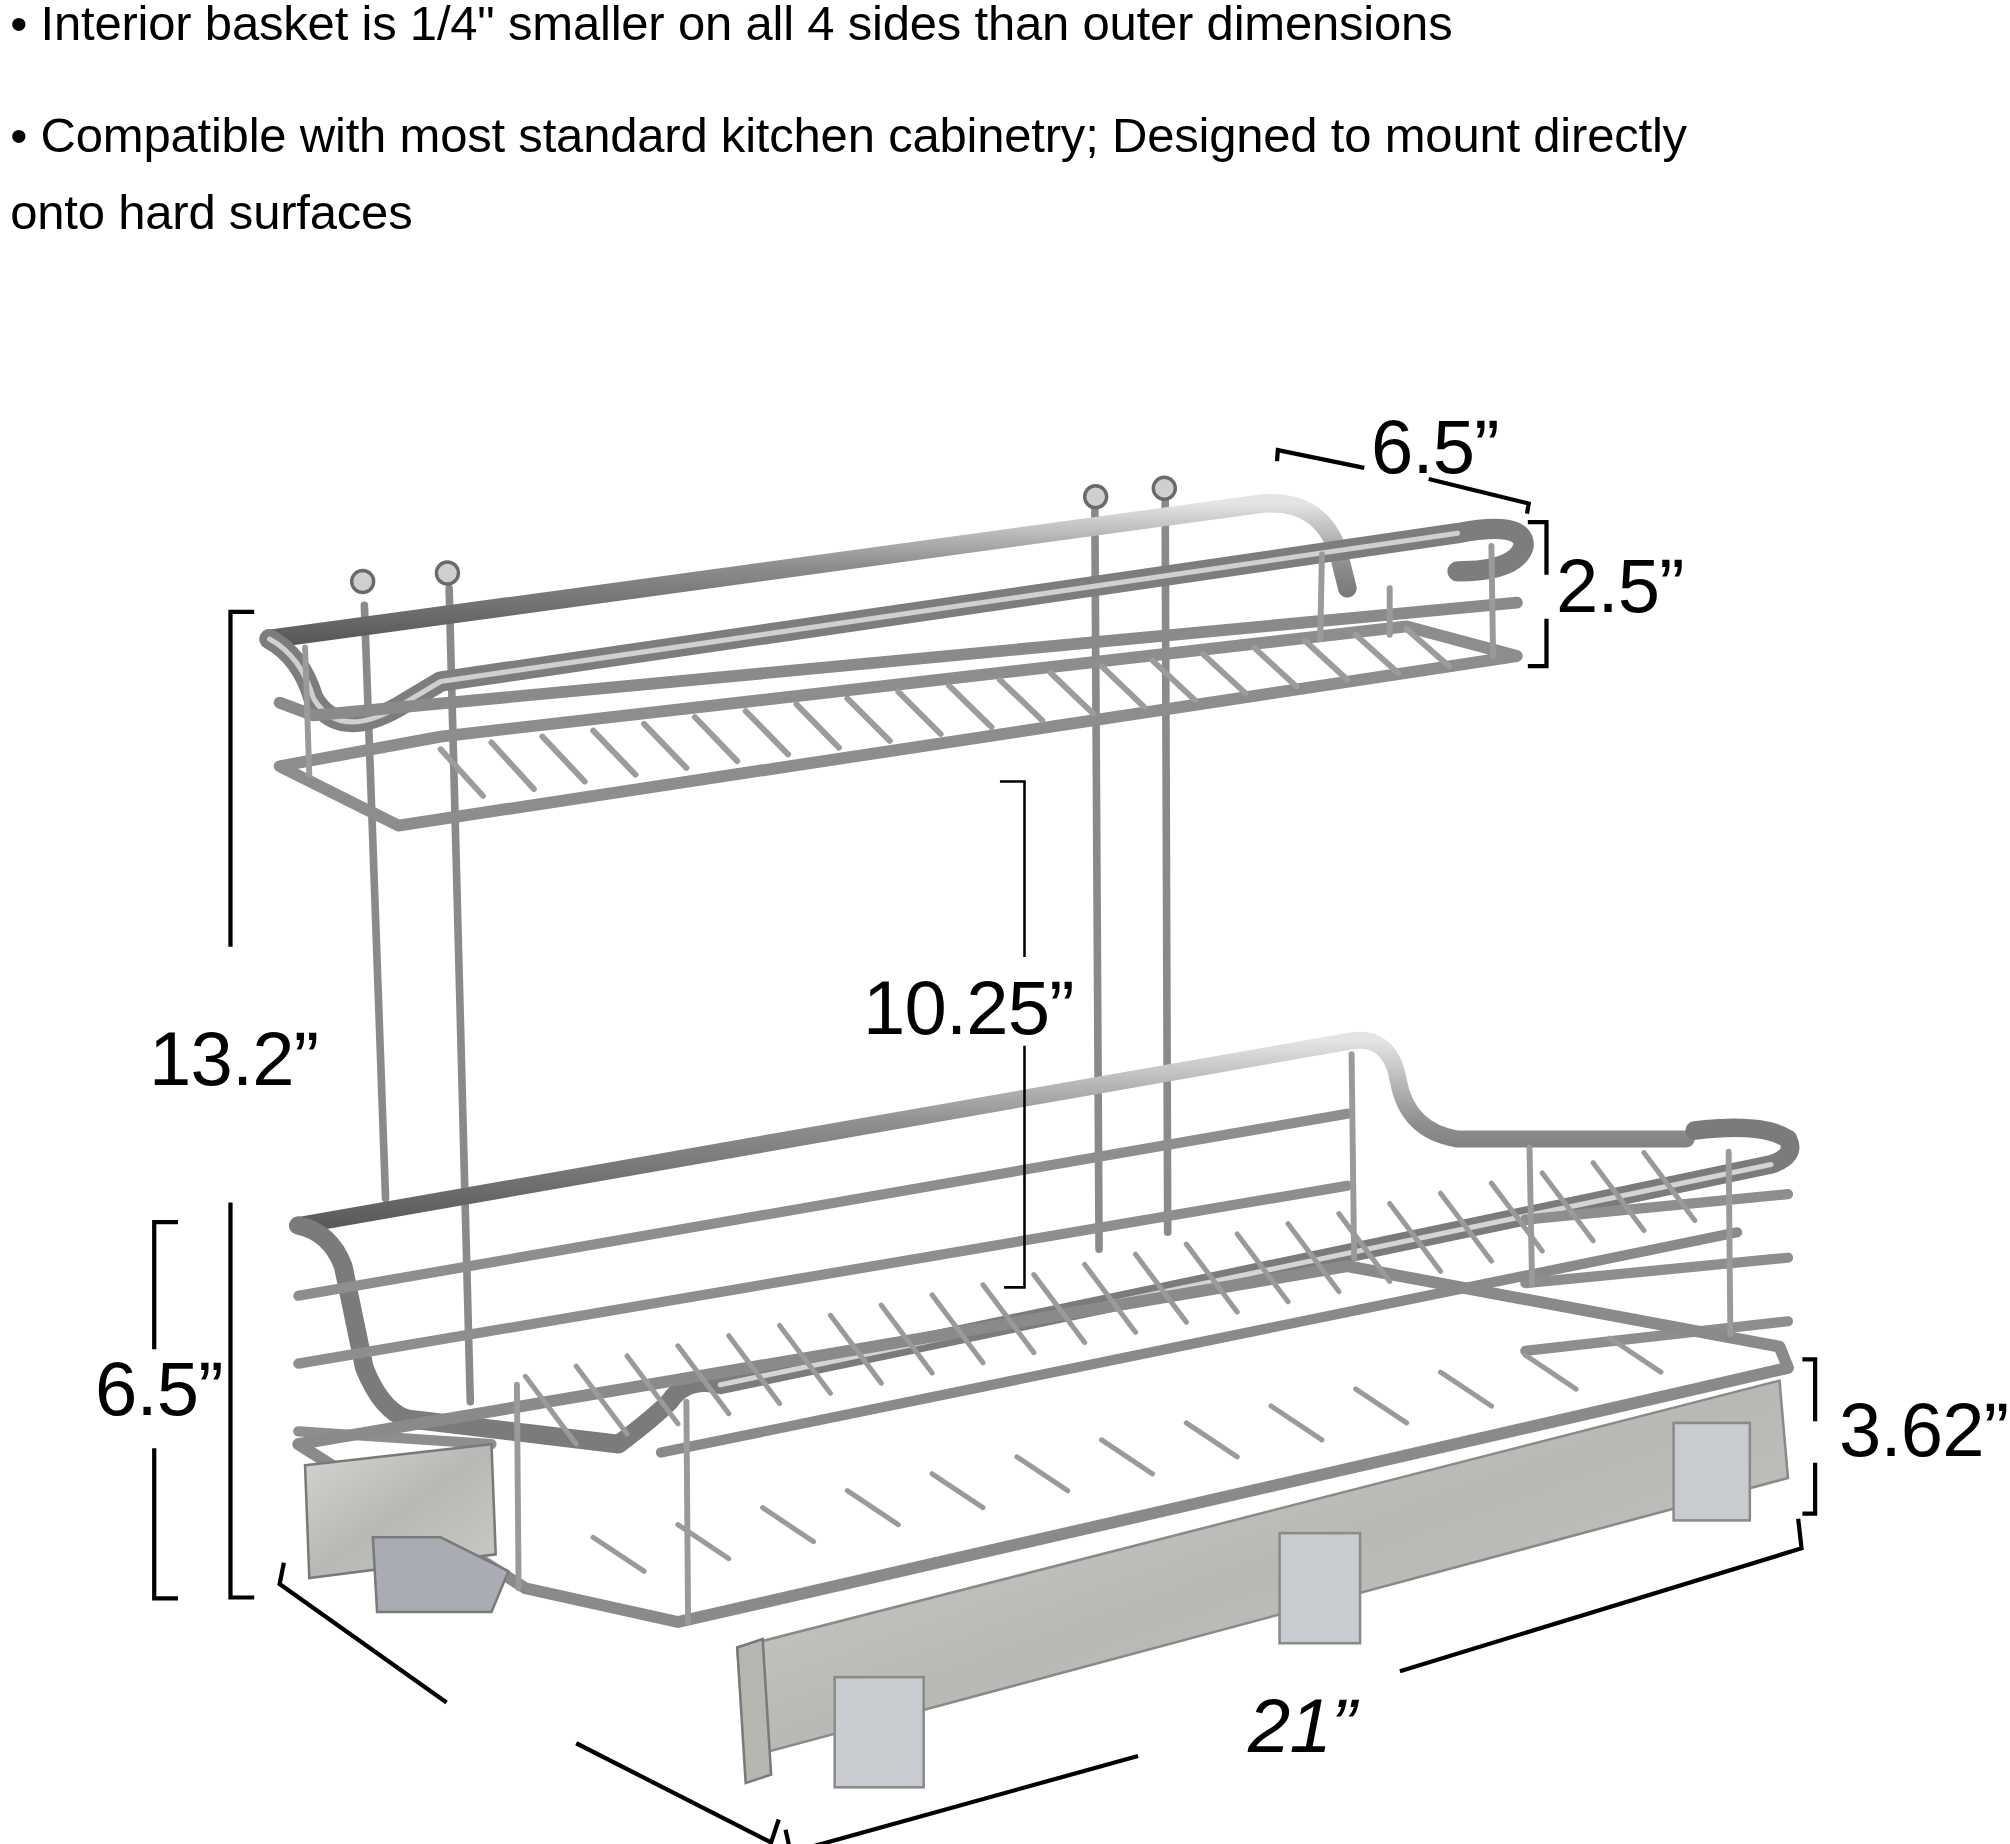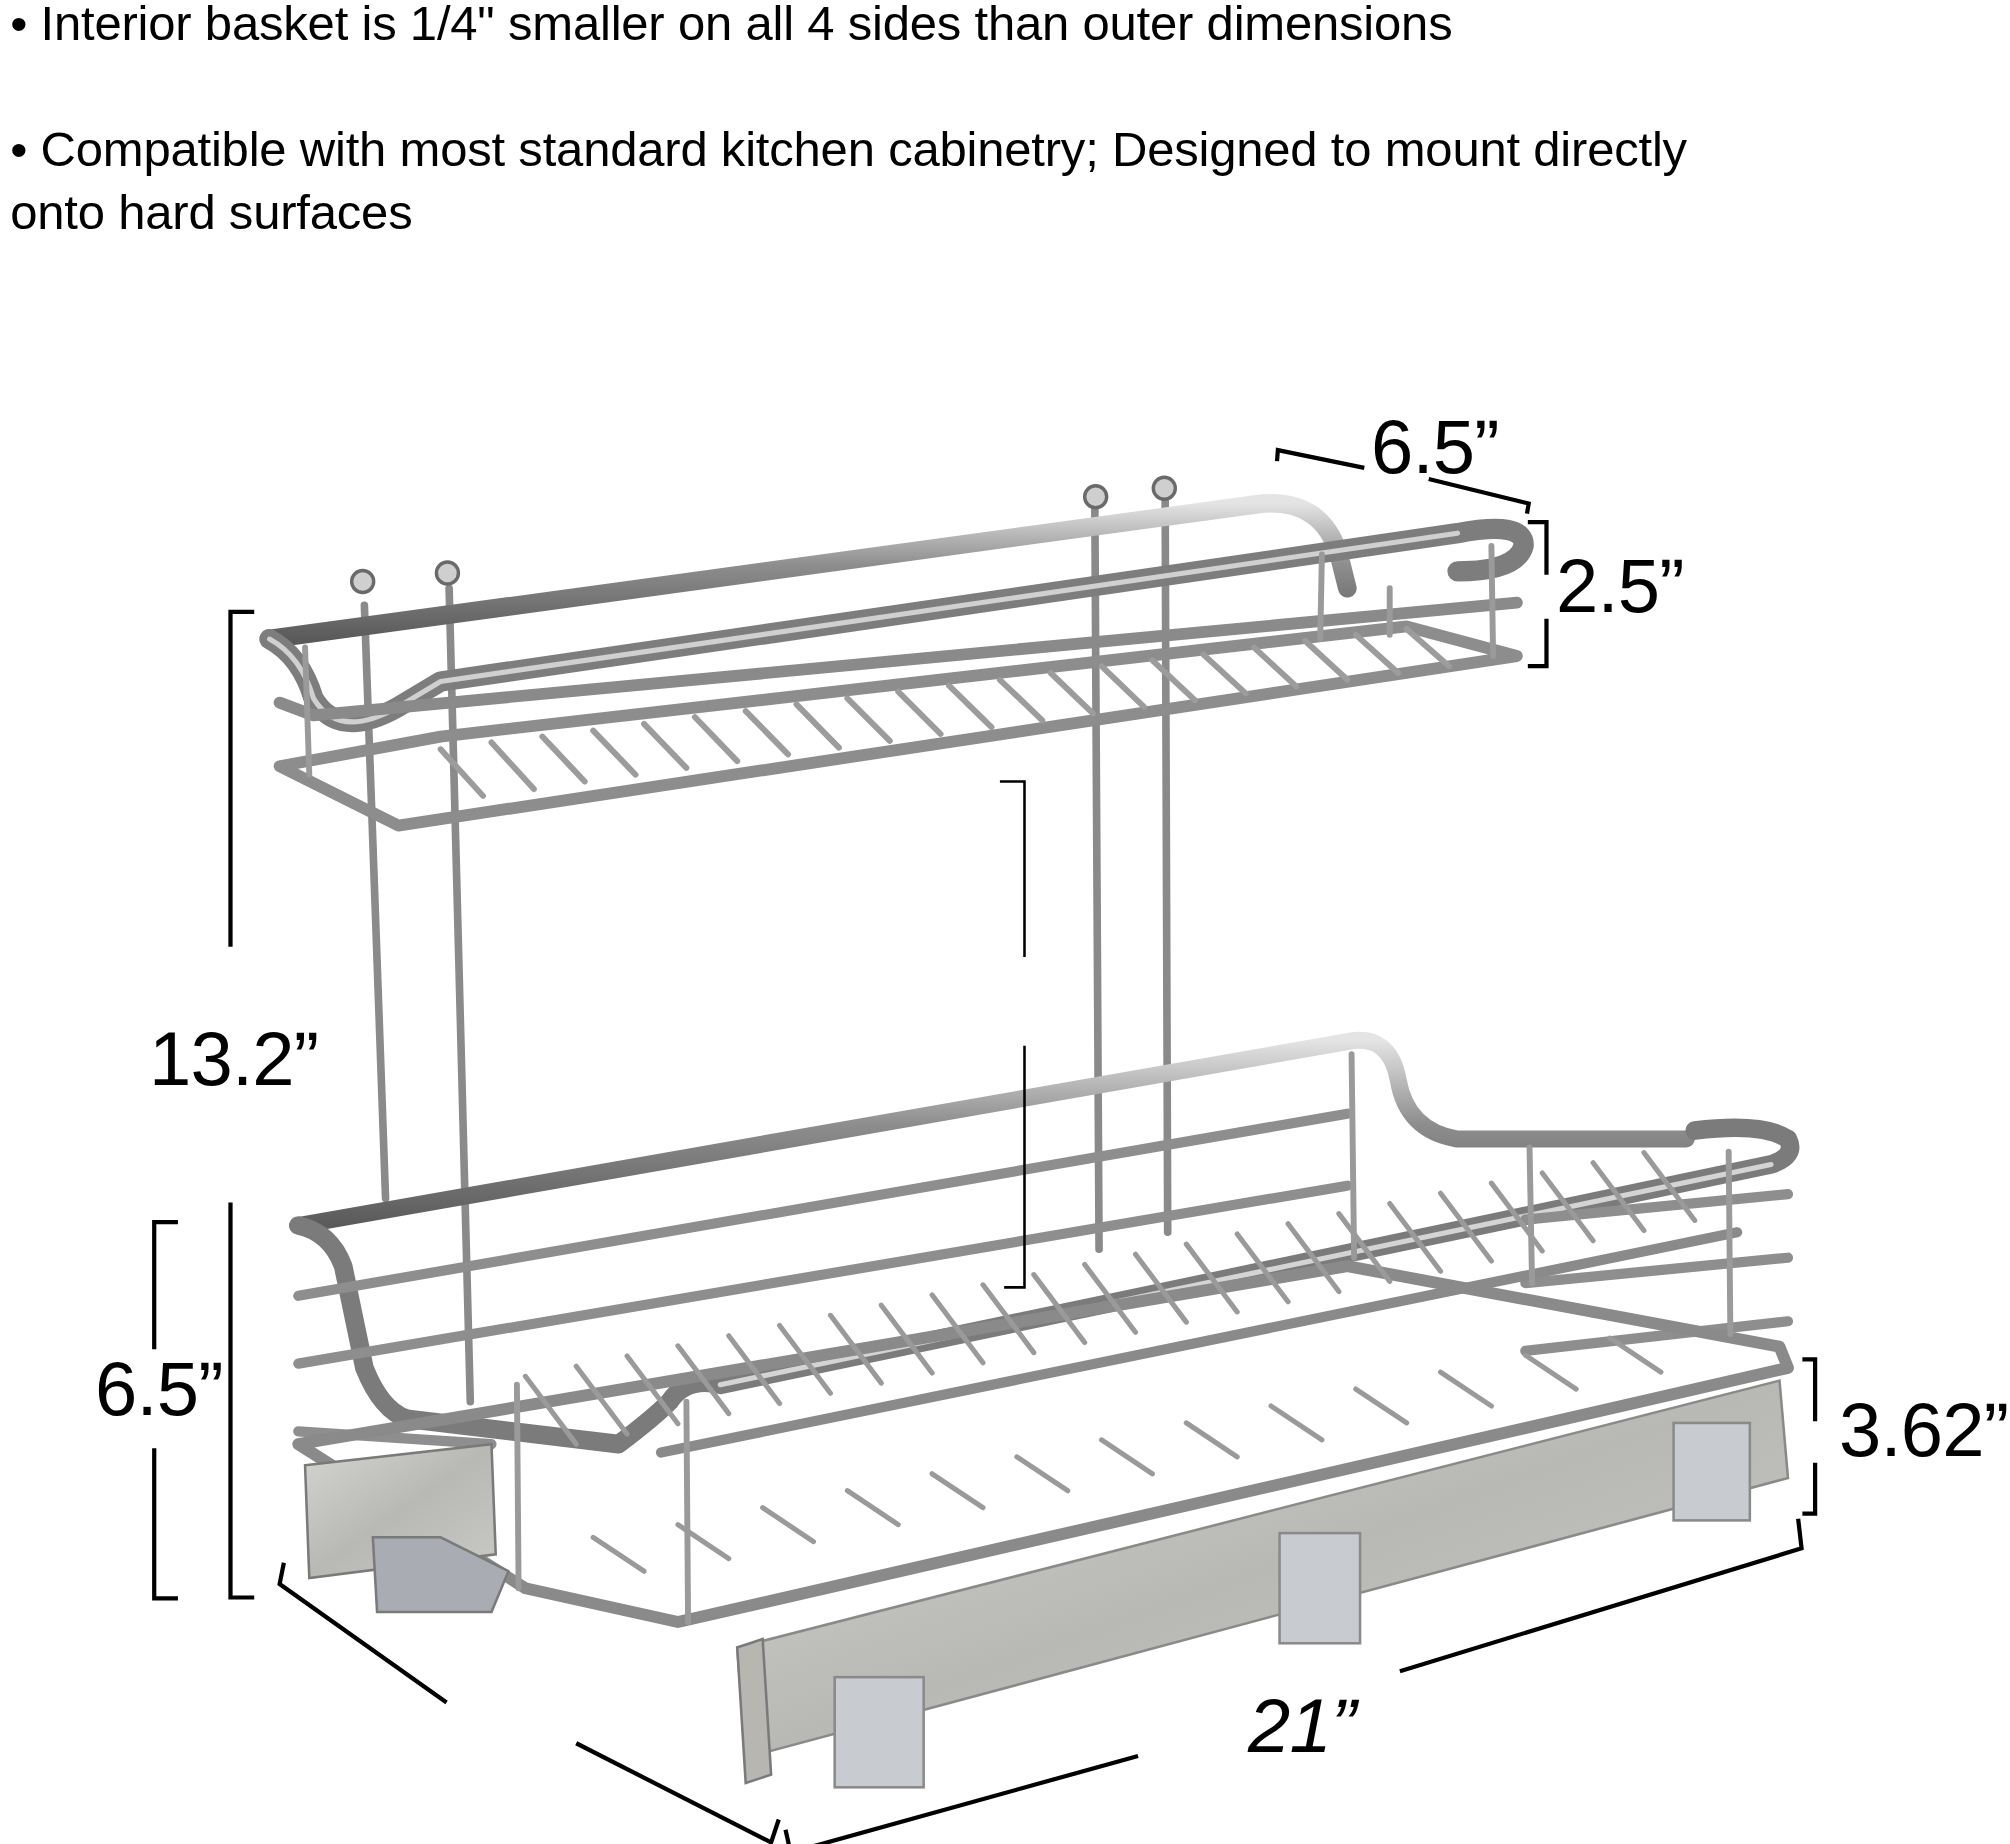--- a/index.html
+++ b/index.html
@@ -1,21 +1,21 @@
 <!DOCTYPE html>
 <html style="font-size:13.6px"><head>
   <meta charset="utf-8">
   <style>
     html, body { margin: 0; padding: 0; background: #ffffff; }
     body { width: 2010px; height: 1844px; position: relative; overflow: hidden;
            font-family: "Liberation Sans", "DejaVu Sans", sans-serif; color: #000; }
     .bullet-text { position: absolute; left: 10.2px; margin: 0; font-size: 49px; line-height: 63px;
                    letter-spacing: -0.2px; white-space: nowrap; transform-origin: 0 0; }
     #line1 { top: -8.5px; }
-    #line2 { top: 118px; }
+    #line2 { top: 104px; }
     #line3 { top: 181px; text-align: right; }
     .stage { position: absolute; left: 0; top: 12px; width: 1782px; height: 1844px; }
     .dim-label { position: absolute; font-size: 76px; line-height: 1; white-space: nowrap; letter-spacing: -0.8px; }
   </style>
 </head>
 <body>
 
 <p class="bullet-text" id="line1">• Interior basket is 1/4" smaller on all 4 sides than outer dimensions</p>
 <p class="bullet-text" id="line2">• Compatible with most standard kitchen cabinetry; Designed to mount directly</p>
 <p class="bullet-text" id="line3">onto hard surfaces</p>
@@ -193,17 +193,18 @@
       <polyline points="680,2043 910,2160 919,2133"></polyline>
 
       <polyline points="927,2145 933,2172 1343,2058"></polyline>
       <polyline points="1652,1958 2126,1813 2122,1778"></polyline>
     </g>
   </svg>
 
   <span class="dim-label" style="left:1371px; top:397px;">6.5”</span>
   <span class="dim-label" style="left:1556px; top:536px;">2.5”</span>
   <span class="dim-label" style="left:149px; top:1009px;">13.2”</span>
+  <span class="dim-label" style="left:863px; top:958px;">10.25”</span>
   <span class="dim-label" style="left:95px; top:1339px;">6.5”</span>
   <span class="dim-label" style="left:1839px; top:1380px;">3.62”</span>
   <span class="dim-label" style="left:1248px; top:1676px;font-style:italic;">21”</span>
 </div>
 
 
 </body></html>

